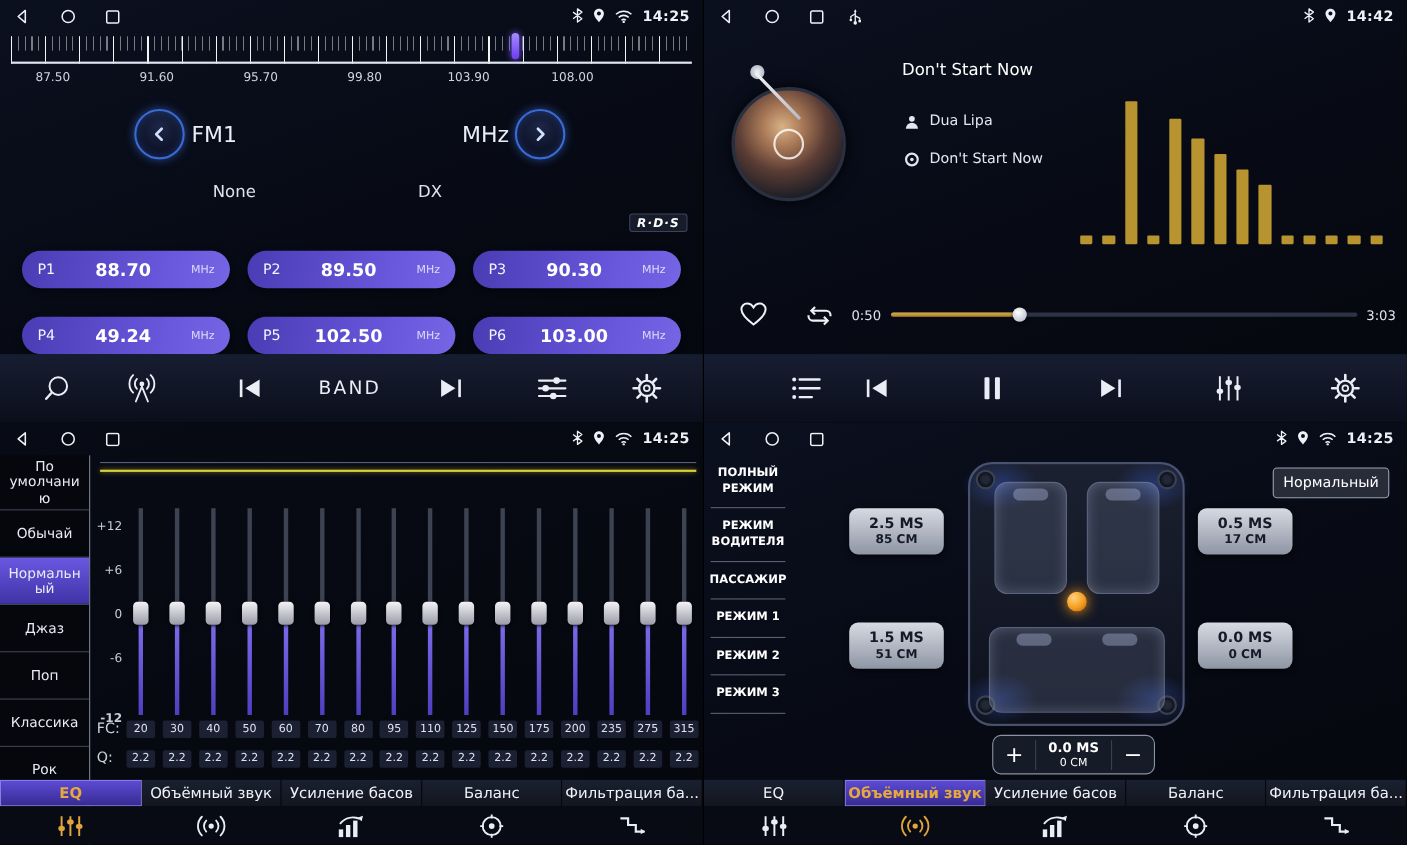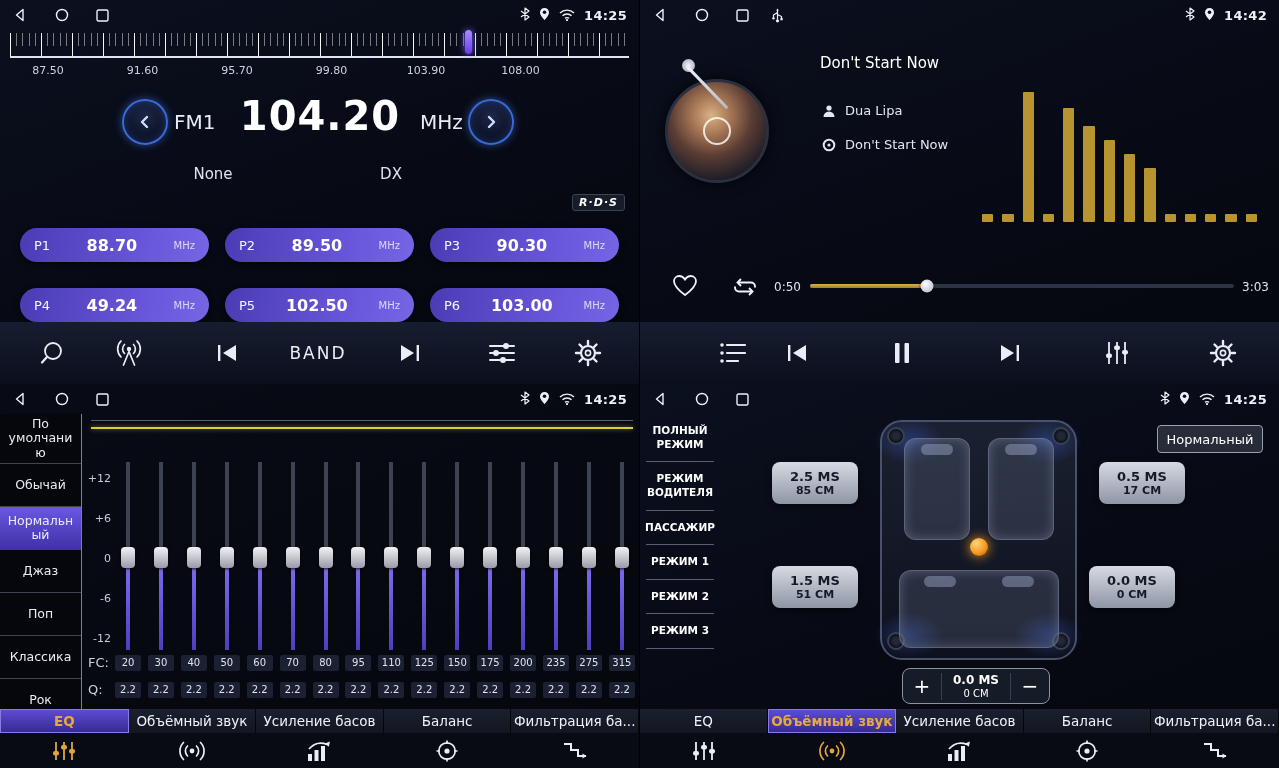--- a/index.html
+++ b/index.html
@@ -174,21 +174,20 @@
       <div class="scale-label" style="left: 410px;">103.90</div>
       <div class="scale-label" style="left: 504.5px;">108.00</div>
     </div>
 
   <div class="circle-btn" style="left:122px;top:99px">
     <svg width="18" height="18" viewBox="0 0 18 18">
         <path d="M11 4 L6 9 L11 14" fill="none" stroke="currentColor" stroke-width="2.4" stroke-linecap="round" stroke-linejoin="round"></path>
       </svg>
   </div>
   <div class="band-label">FM1</div>
-  <div class="freq-display">104.20</div>
   <div class="unit-label">MHz</div>
   <div class="circle-btn" style="left:468px;top:99px">
     <svg width="18" height="18" viewBox="0 0 18 18">
         <path d="M7 4 L12 9 L7 14" fill="none" stroke="currentColor" stroke-width="2.4" stroke-linecap="round" stroke-linejoin="round"></path>
       </svg>
   </div>
   <div class="sub-left">None</div>
   <div class="sub-right">DX</div>
   <div class="rds">R·D·S</div>
 
@@ -464,21 +463,21 @@
     </div>
 
   <div class="eq-main">
     <div class="curve-dim"></div>
     <div class="curve-yellow"></div>
     <div>
         <div class="eq-scale-label" style="top: 58px;">+12</div>
         <div class="eq-scale-label" style="top: 98px;">+6</div>
         <div class="eq-scale-label" style="top: 138px;">0</div>
         <div class="eq-scale-label" style="top: 178px;">-6</div>
-        <div class="eq-scale-label" style="top: 218px;">-12</div>
+        <div class="eq-scale-label" style="top: 232px; font-weight: bold;">-12</div>
       </div>
     <div class="eq-sliders">
         <div class="sl">
           <div class="sl-top" style="height: 87px;"></div>
           <div class="sl-bot" style="top: 106px;"></div>
           <div class="sl-thumb" style="top: 85px;"></div>
         </div>
         <div class="sl">
           <div class="sl-top" style="height: 87px;"></div>
           <div class="sl-bot" style="top: 106px;"></div>
@@ -709,21 +708,21 @@
         <div class="hr" style="left:102px;top:5px"></div>
       </div>
     <div class="ball"></div>
   </div>
 
   <div>
       <div class="chip" style="left: 132px; top: 78px;">
         <div class="ms">2.5 MS</div>
         <div class="cm">85 CM</div>
       </div>
-      <div class="chip" style="left: 449px; top: 78px; margin-left: 10px;">
+      <div class="chip" style="left: 449px; top: 78px;">
         <div class="ms">0.5 MS</div>
         <div class="cm">17 CM</div>
       </div>
       <div class="chip" style="left: 132px; top: 182px;">
         <div class="ms">1.5 MS</div>
         <div class="cm">51 CM</div>
       </div>
       <div class="chip" style="left: 449px; top: 182px;">
         <div class="ms">0.0 MS</div>
         <div class="cm">0 CM</div>

